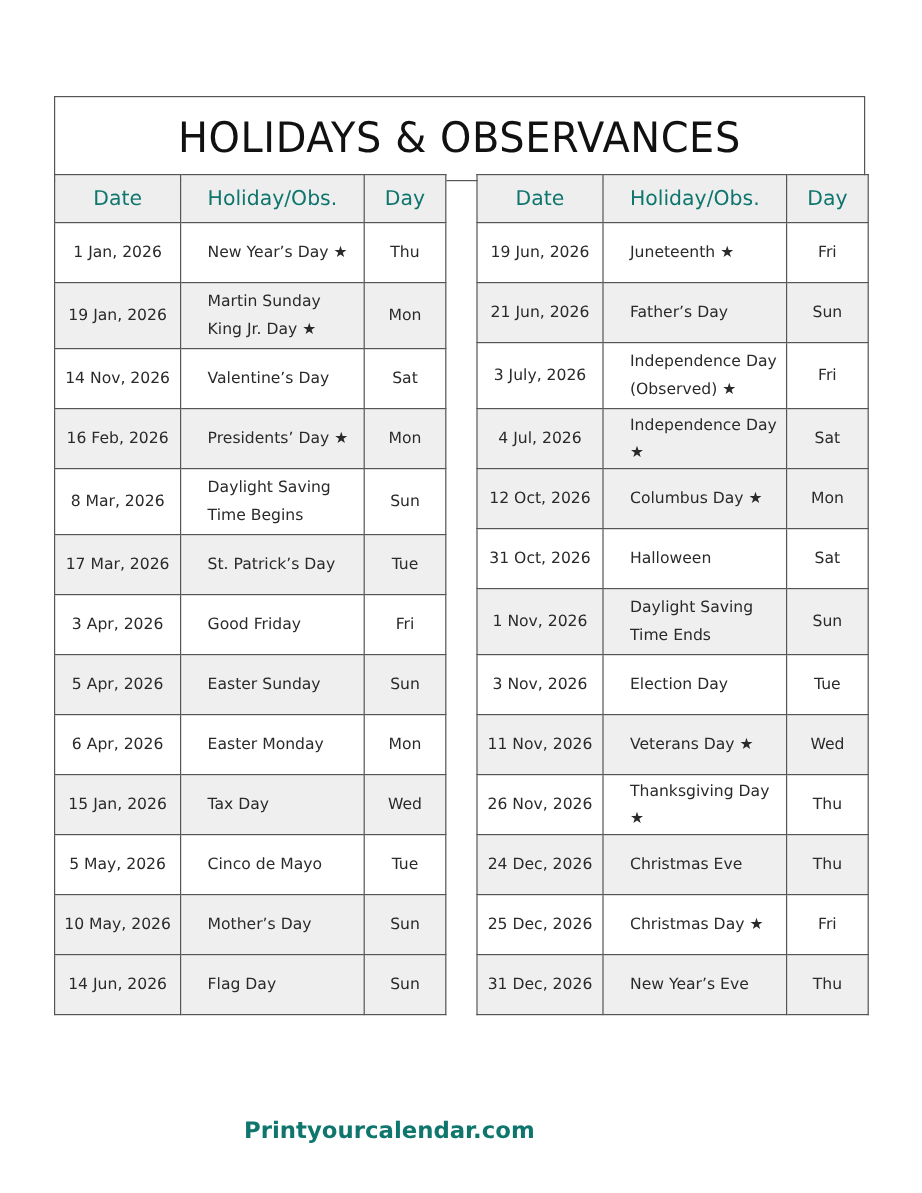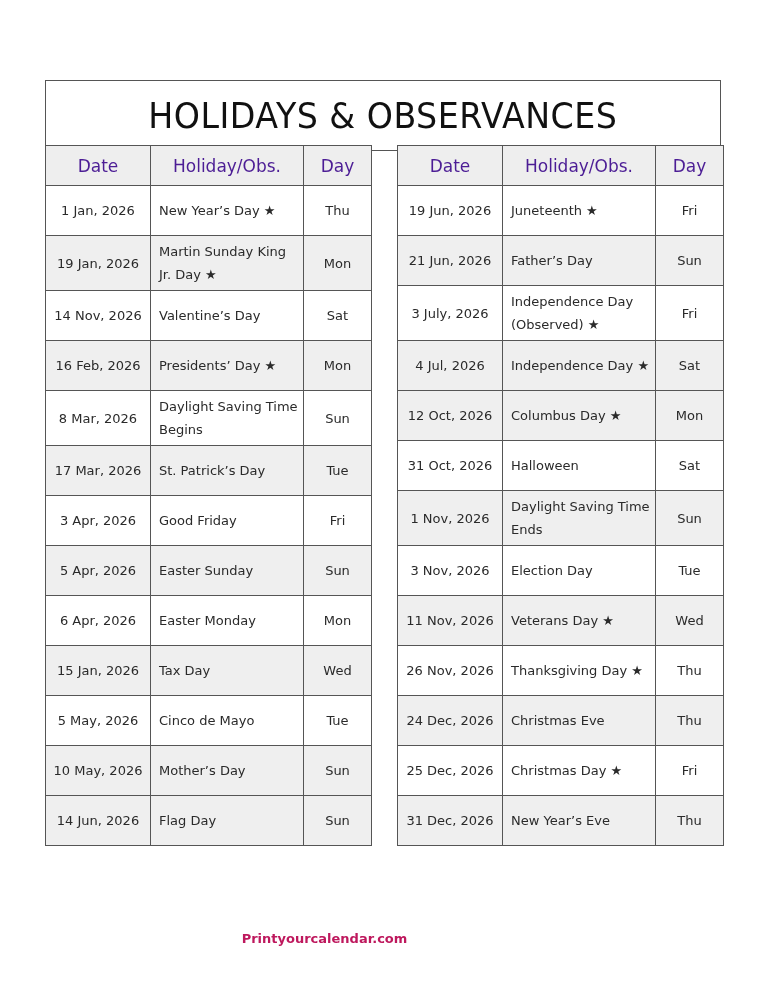--- a/index.html
+++ b/index.html
@@ -20,31 +20,31 @@
       font-family: "DejaVu Sans", sans-serif;
     }
     .tbl.left { left: 45px; }
     .tbl.right { left: 397px; }
     .tbl col.c-date { width: 105px; }
     .tbl col.c-hol { width: 153px; }
     .tbl col.c-day { width: 68px; }
     .tbl th, .tbl td { border: 1.2px solid #555; padding: 0; }
     .tbl th {
       height: 39px; background: #eeeeee; font-weight: normal;
-      font-size: 17px; color: #4c1d95; text-align: center;
+      font-size: 17px; color: #0f766e; text-align: center;
     }
     .tbl td { font-size: 13px; color: #2a2a2a; height: 49px; }
     .tbl tr.tall td { height: 54px; }
     .tbl tr.shade td { background: #efefef; }
     .tbl td.date { text-align: center; }
-    .tbl td.hol { text-align: left; padding-left: 8px; padding-right: 4px; line-height: 23px; }
+    .tbl td.hol { text-align: left; padding-left: 22px; padding-right: 4px; line-height: 23px; }
     .tbl td.day { text-align: center; }
     .footer {
       position: absolute; left: 0; width: 649px; top: 931px; text-align: center;
-      font-family: "DejaVu Sans", sans-serif; font-weight: bold; font-size: 13px; color: #be185d;
+      font-family: "DejaVu Sans", sans-serif; font-weight: bold; font-size: 19px; color: #0f766e;
     }
   </style>
 </head>
 <body>
 
 <div class="title-box">
   <h1>HOLIDAYS &amp; OBSERVANCES</h1>
 </div>
 
 <table class="tbl left">

